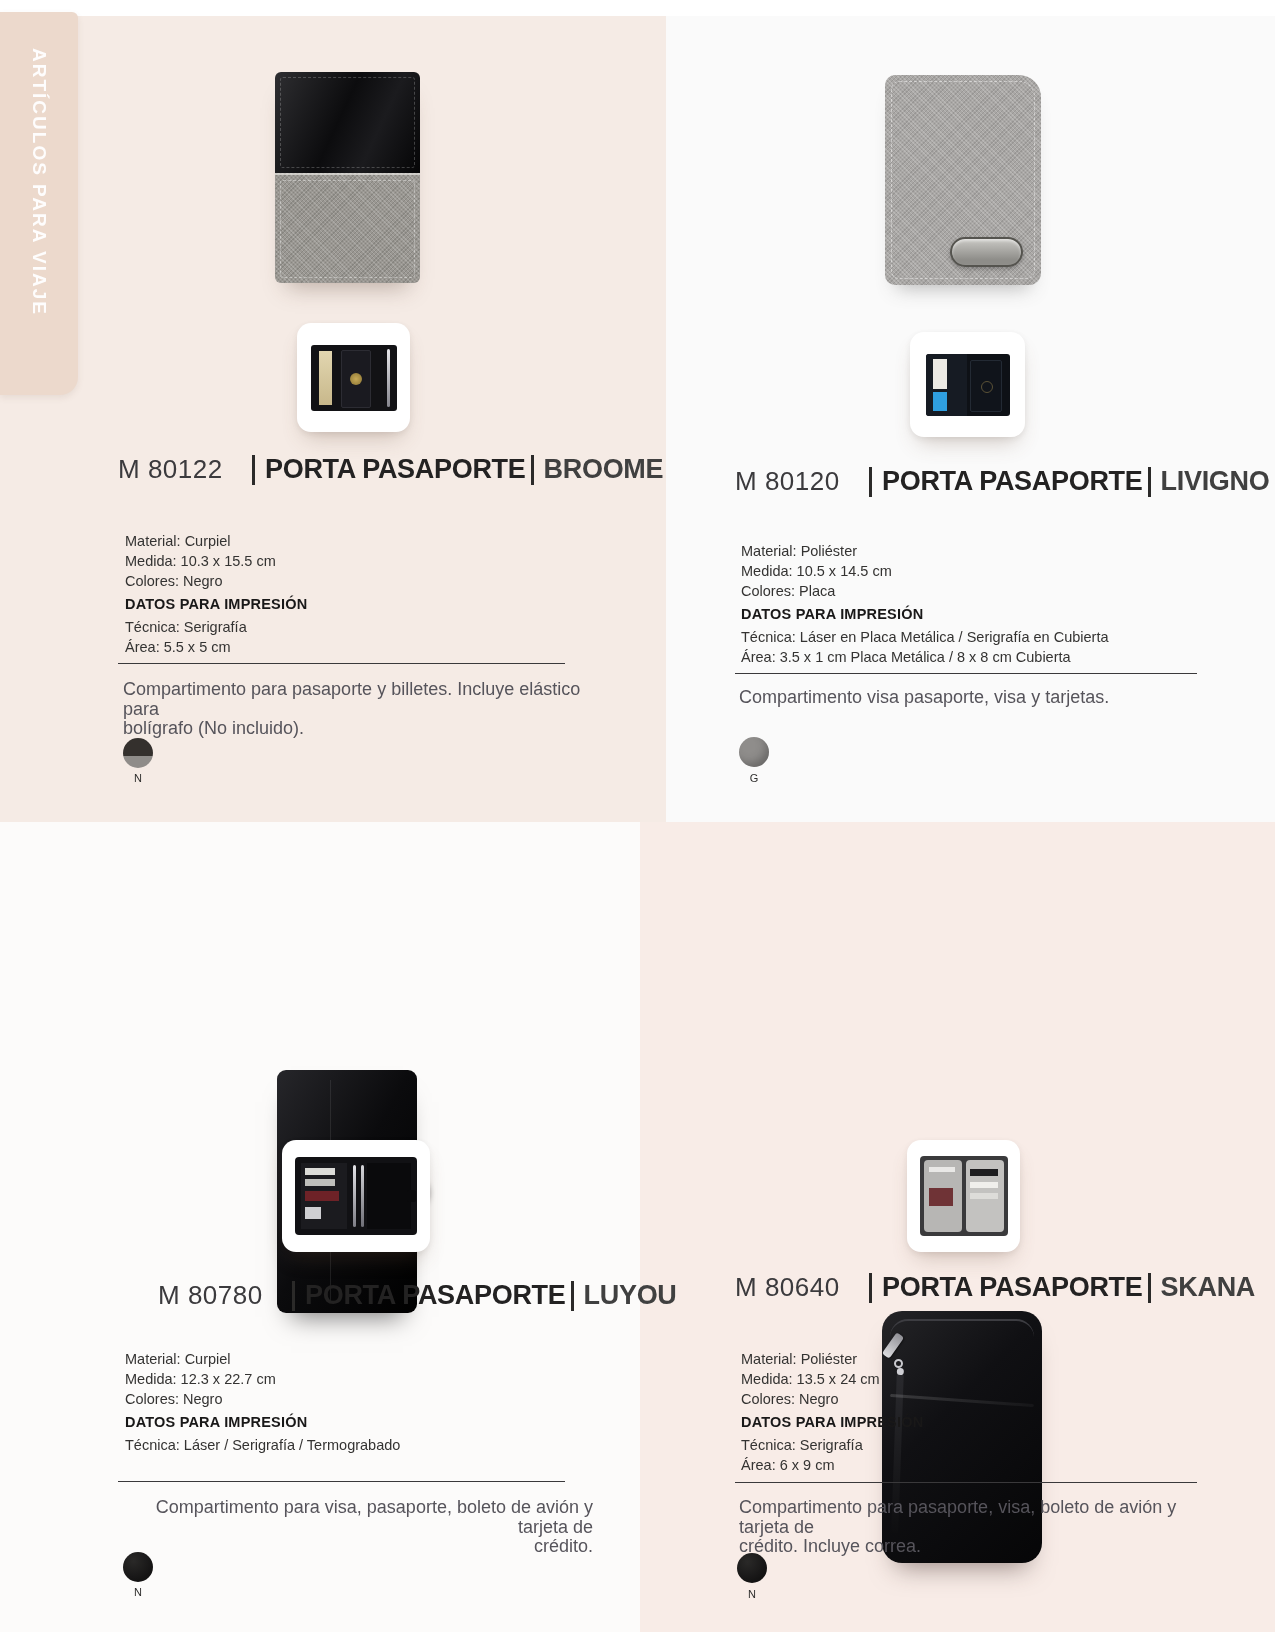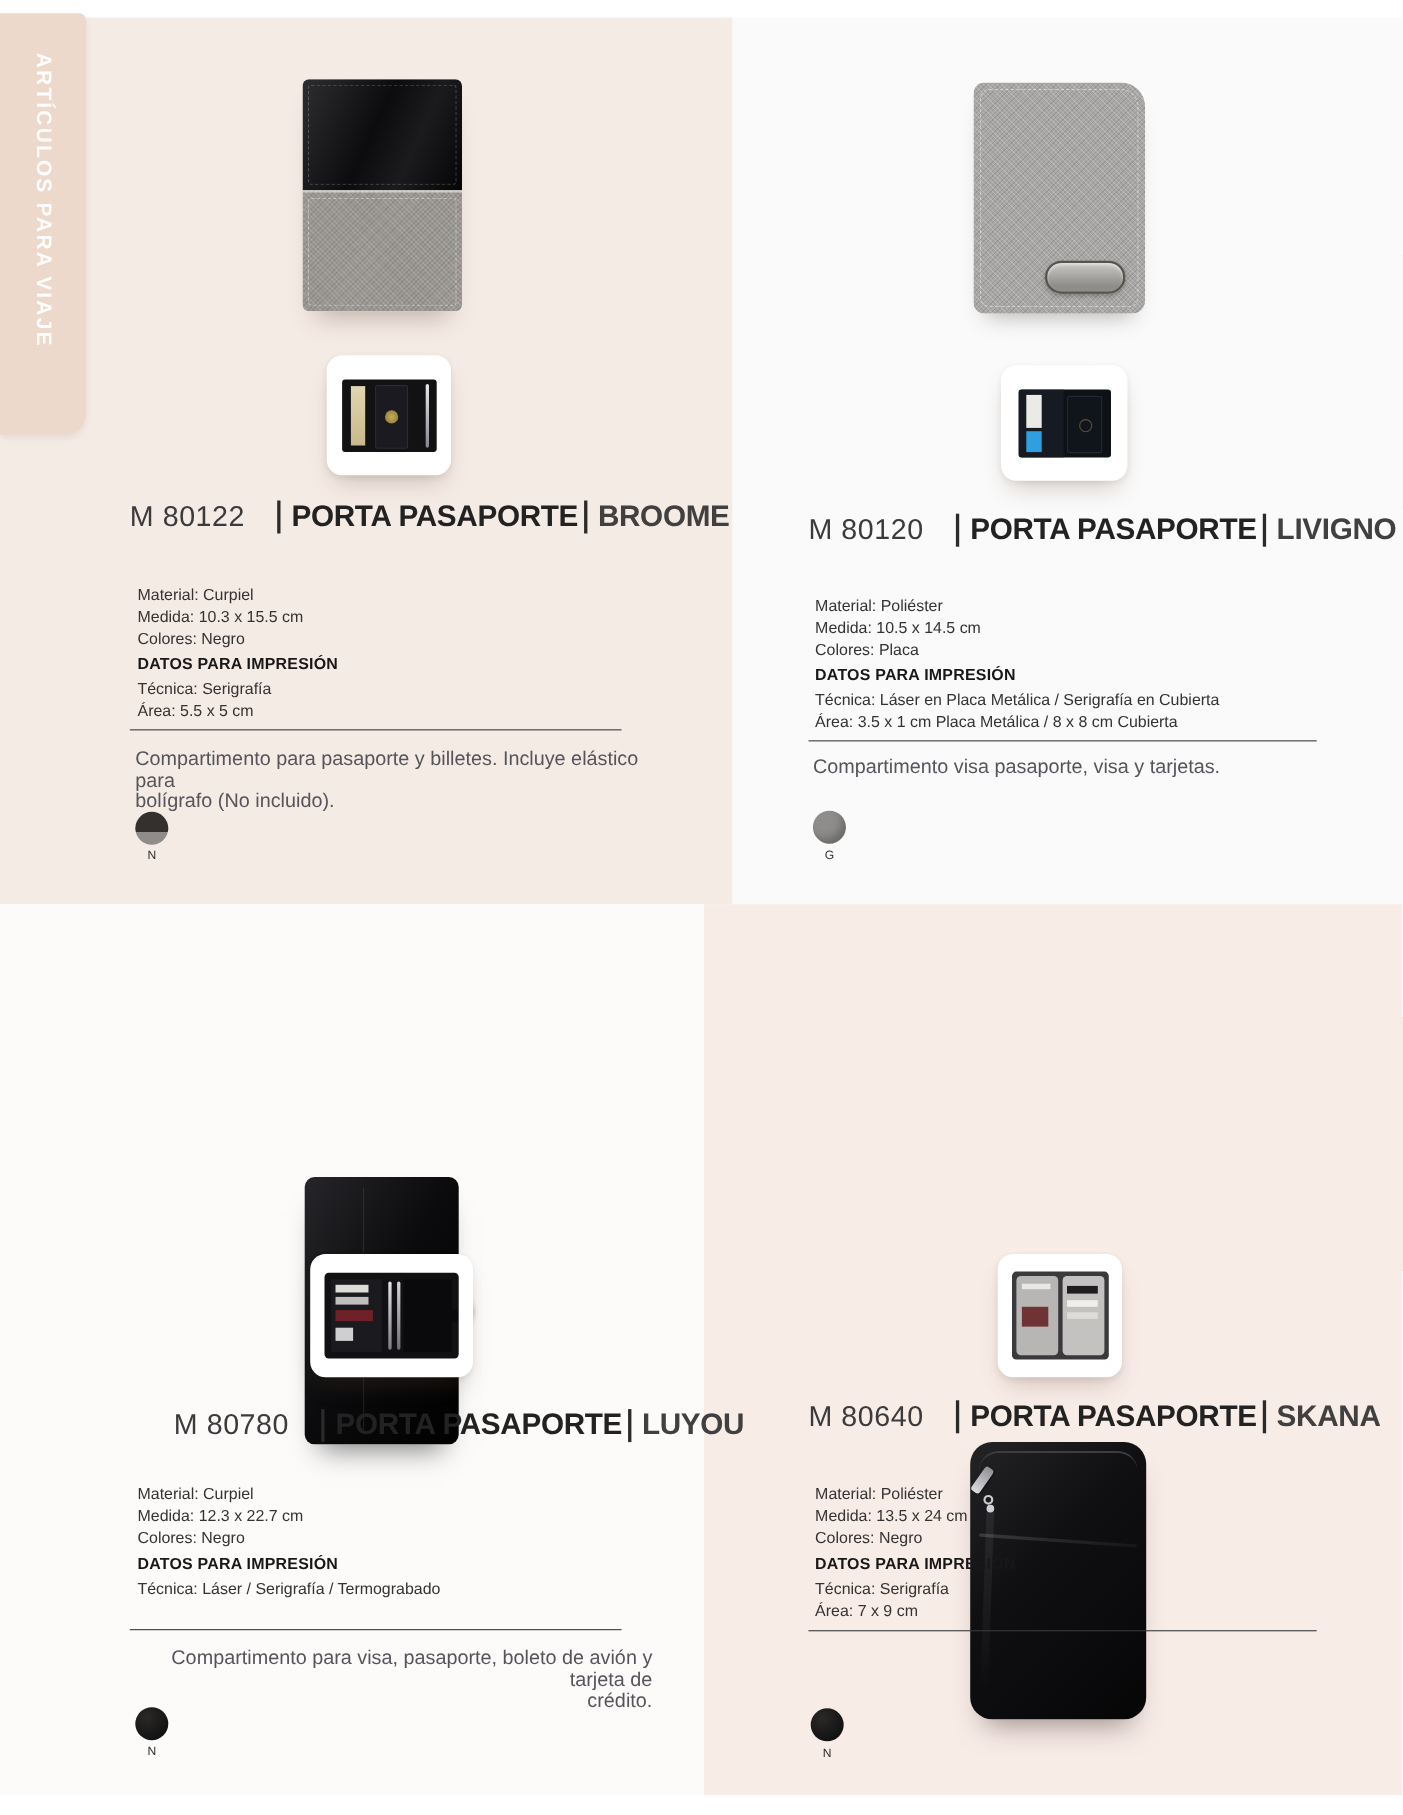--- a/index.html
+++ b/index.html
@@ -301,20 +301,22 @@
           <span class="t2">SKANA</span>
           </div>
       </div>
     </div>
     <div class="specs" style="left:741px;top:1349px;width:470px;">
       <div class="spec">Material: Poliéster</div>
       <div class="spec">Medida: 13.5 x 24 cm</div>
       <div class="spec">Colores: Negro</div>
       <div class="spec-datos">DATOS PARA IMPRESIÓN</div>
       <div class="spec">Técnica: Serigrafía</div>
-      <div class="spec">Área: 7 x 9 cm</div>
+      <div class="spec">Área: 6 x 9 cm</div>
     </div>
     <div class="rule" style="left:735px;top:1482px;width:462px;"></div>
+    <div class="desc" style="left:739px;top:1498px;width:470px;">Compartimento para pasaporte, visa, boleto de avión y tarjeta de
+crédito. Incluye correa.</div>
     <div class="swatch sw-black" style="left:737px;top:1553px;"></div>
     <div class="swatch-label" style="left:737px;top:1588px;width:30px;">N</div>
   </section>
 
 </div>
 
 </body></html>

